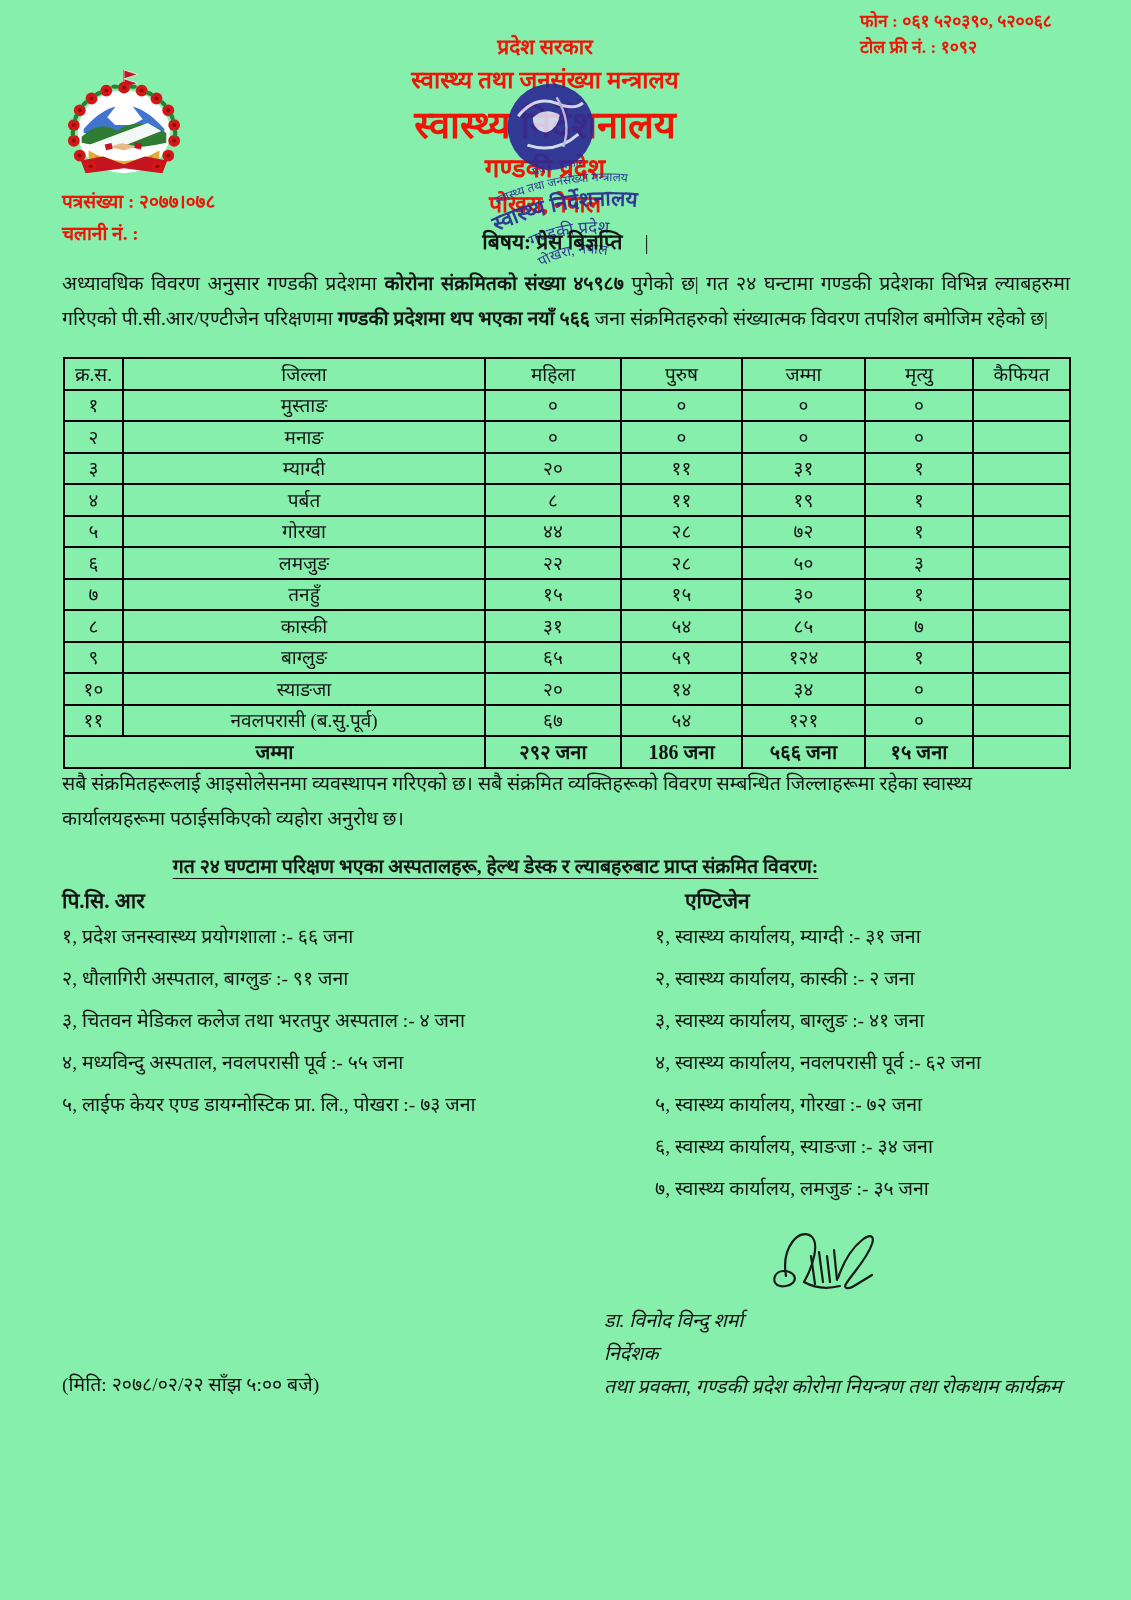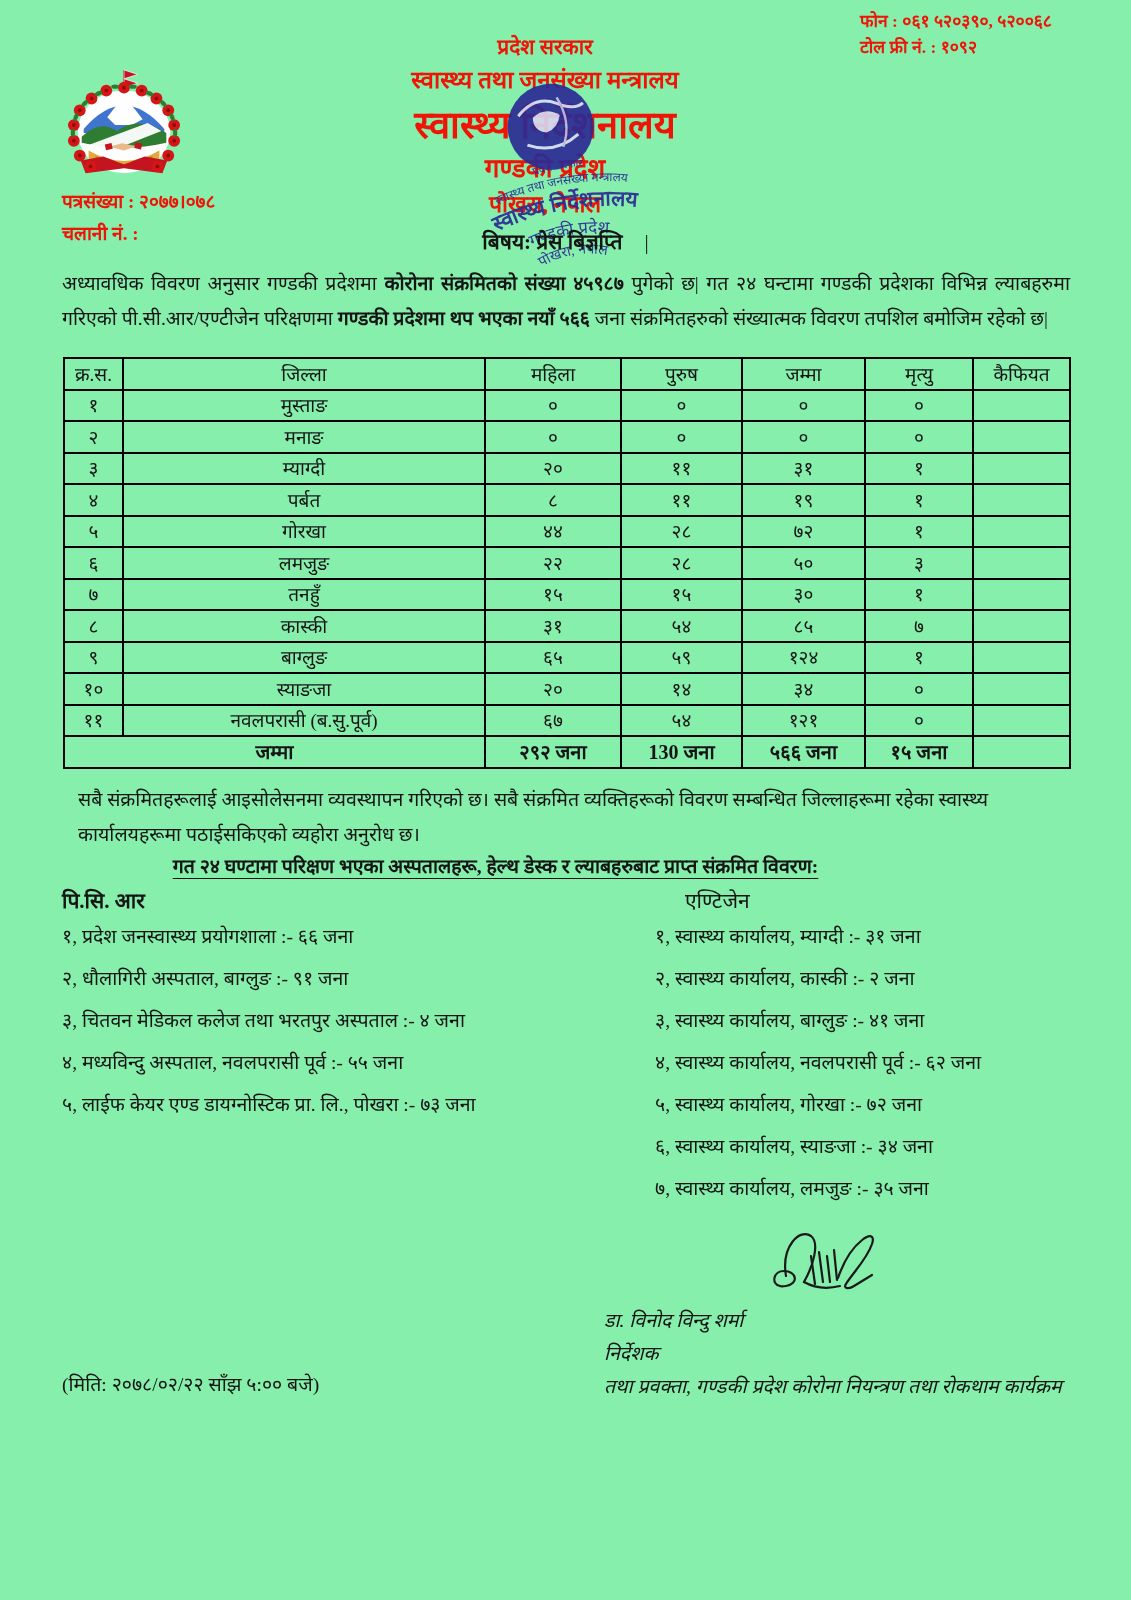--- a/index.html
+++ b/index.html
@@ -22,31 +22,31 @@
   .emblem{position:absolute;left:58px;top:68px;width:132px;height:120px;}
   
   .refs{position:absolute;left:62px;top:186px;font-size:19px;font-weight:bold;line-height:1.7;}
   
   .stamp{position:absolute;left:432px;top:80px;width:256px;height:200px;transform:rotate(-10deg);opacity:.92;z-index:5;}
   
   .subject{position:absolute;left:0;top:227px;width:1131px;text-align:center;font-size:21px;font-weight:bold;z-index:6;}
   .subject .bar{font-weight:normal;margin-left:22px;}
   
   .para1{position:absolute;left:62px;top:266px;width:1008px;font-size:19.5px;line-height:1.8;text-align:justify;margin:0;}
-  .para2{position:absolute;left:62px;top:766px;width:1008px;font-size:19.5px;line-height:1.8;text-align:left;margin:16px;}
+  .para2{position:absolute;left:62px;top:766px;width:1008px;font-size:19.5px;line-height:1.8;text-align:left;margin:0;}
   
   table.covid{position:absolute;left:63px;top:357px;width:1006px;border-collapse:collapse;table-layout:fixed;font-family:Liberation Serif, serif;}
   table.covid th,table.covid td{border:2px solid #000;text-align:center;font-size:19px;padding:1px 4px;height:27.5px;overflow:hidden;}
   table.covid th{font-weight:normal;}
   table.covid tr.total td{font-weight:bold;font-size:20px;}
   
   .sec-heading{position:absolute;left:0;top:852px;width:991px;text-align:center;font-size:19.5px;font-weight:bold;}
   .sec-heading span{text-decoration:underline;text-underline-offset:5px;}
   .pcr-title{position:absolute;left:62px;top:886px;font-size:21px;font-weight:bold;}
-  .antigen-title{position:absolute;left:685px;top:886px;font-size:21px;font-weight:normal;}
+  .antigen-title{position:absolute;left:685px;top:886px;font-size:21px;font-weight:bold;}
   .pcr-list{position:absolute;left:62px;top:922px;font-size:19.5px;}
   .antigen-list{position:absolute;left:655px;top:922px;font-size:19.5px;}
   .pcr-list .li,.antigen-list .li{margin-bottom:15px;white-space:nowrap;}
   
   .sig-block{position:absolute;left:604px;top:1224px;width:464px;text-align:left;font-style:italic;}
   .sig-svg{display:block;margin:0 auto -6px auto;}
   .sig-name{font-size:19.5px;}
   .sig-title{font-size:19.5px;margin-top:6px;}
   .sig-role{font-size:19.5px;margin-top:6px;white-space:nowrap;}
   
@@ -299,21 +299,21 @@
           <td>५४</td>
           <td>१२१</td>
           <td>०</td>
           <td></td>
         </tr>
       </tbody>
     <tfoot>
       <tr class="total">
         <td colspan="2">जम्मा</td>
         <td>२९२ जना</td>
-        <td>130 जना</td>
+        <td>186 जना</td>
         <td>५६६ जना</td>
         <td>१५ जना</td>
         <td></td>
       </tr>
     </tfoot>
   </table>
 
   <p class="para2">सबै संक्रमितहरूलाई  आइसोलेसनमा व्यवस्थापन गरिएको छ। सबै संक्रमित व्यक्तिहरूको विवरण सम्बन्धित जिल्लाहरूमा रहेका स्वास्थ्य कार्यालयहरूमा पठाईसकिएको व्यहोरा अनुरोध छ।</p>
 
   <div class="sec-heading">

